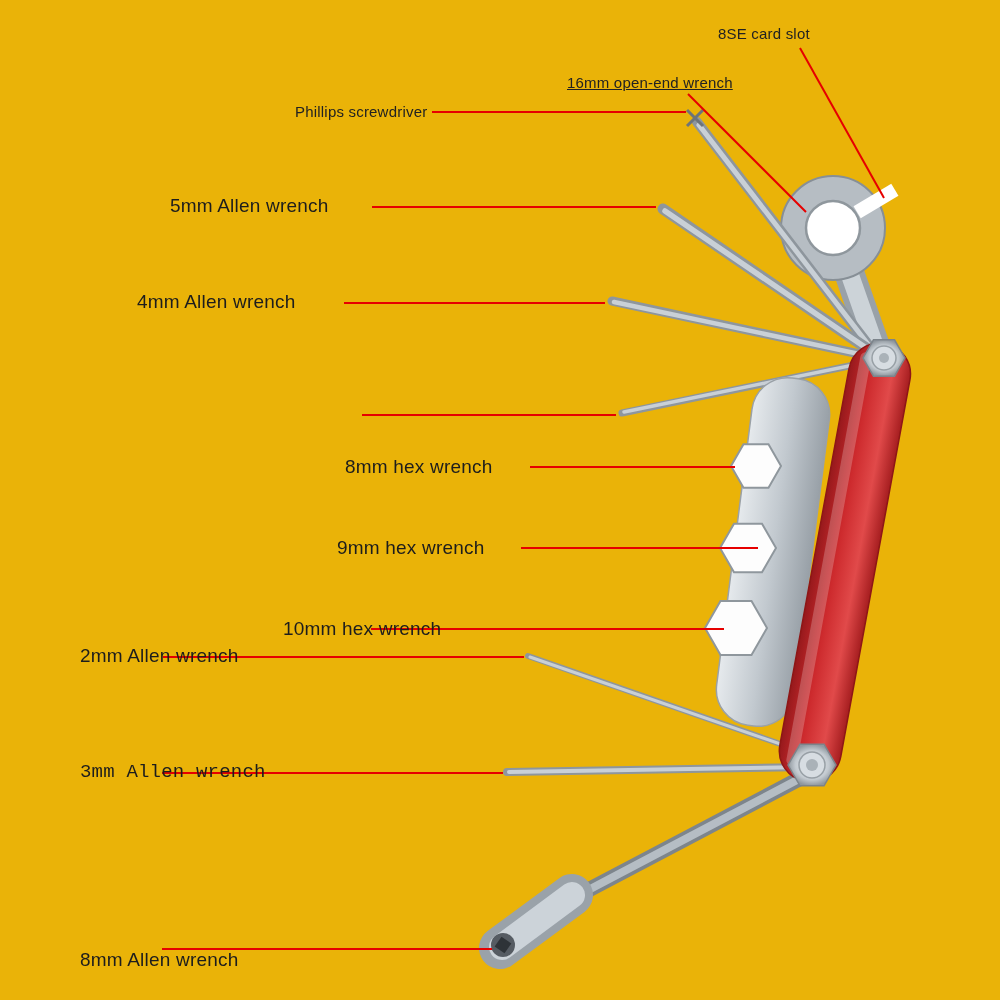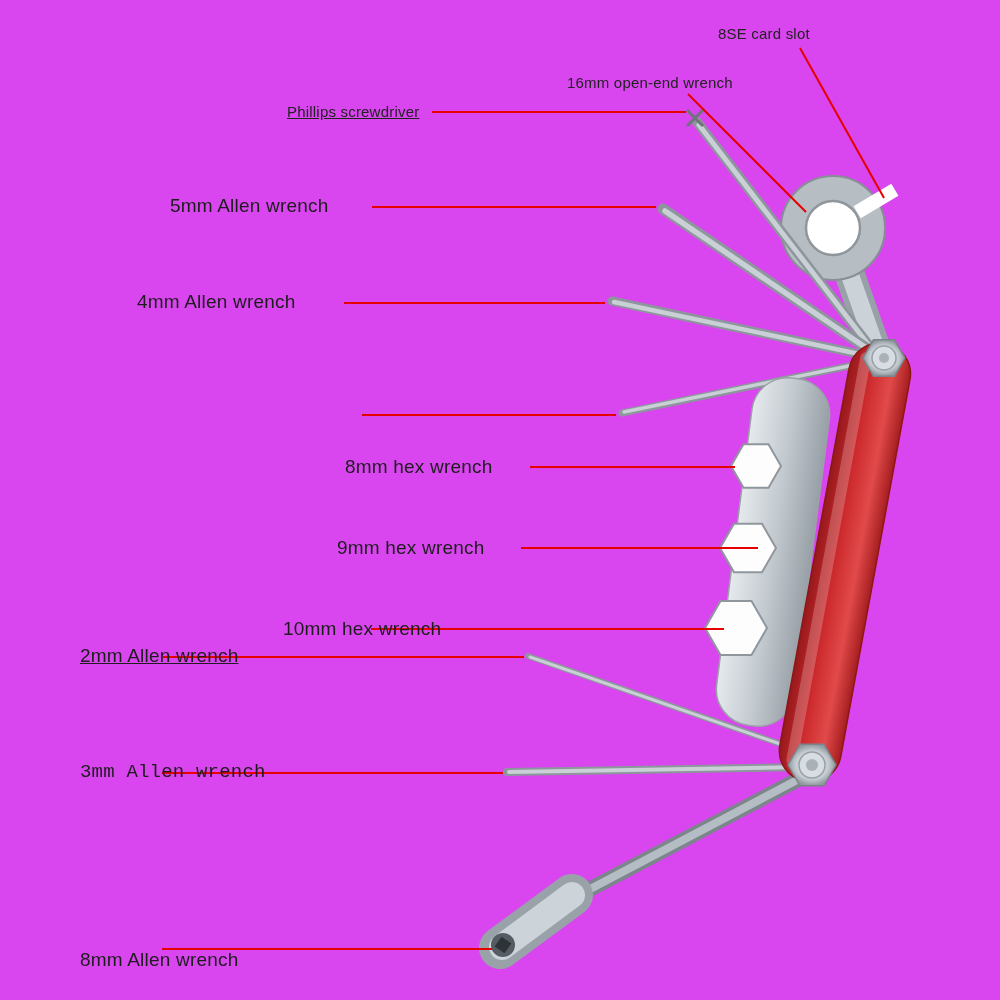--- a/index.html
+++ b/index.html
@@ -5,21 +5,21 @@
   html, body {
     margin: 0;
     padding: 0;
     background: #ffffff;
     font-family: "Liberation Sans", sans-serif;
   }
   .stage {
     position: relative;
     width: 1000px;
     height: 1000px;
-    background: #d946ef;
+    background: #eab308;
     overflow: hidden;
   }
   .stage svg {
     position: absolute;
     inset: 0;
   }
   .label {
     position: absolute;
     color: #1d1d1d;
     font-size: 19px;
@@ -134,34 +134,34 @@
       <line x1="521" y1="548" x2="758" y2="548"></line>
       <line x1="371" y1="629" x2="724" y2="629"></line>
       <line x1="163" y1="657" x2="524" y2="657"></line>
       <line x1="162" y1="773" x2="503" y2="773"></line>
       <line x1="162" y1="949" x2="492" y2="949"></line>
     </g>
   </svg>
 
   <div class="label small" style="left:718px; top:26px;">8SE card slot</div>
 
-  <div class="label small" style="left:567px; top:75px;">16mm open-end wrench</div>
+  <div class="label small" style="left:567px; top:75px;text-decoration:underline;">16mm open-end wrench</div>
 
-  <div class="label small" style="left:287px; top:104px;text-decoration:underline;">Phillips screwdriver</div>
+  <div class="label small" style="left:295px; top:104px;">Phillips screwdriver</div>
 
   <div class="label" style="left:170px; top:196px;">5mm Allen wrench</div>
 
   <div class="label" style="left:137px; top:292px;">4mm Allen wrench</div>
 
 
   <div class="label mid" style="left:345px; top:457px;">8mm hex wrench</div>
 
   <div class="label mid" style="left:337px; top:538px;">9mm hex wrench</div>
 
   <div class="label mid" style="left:283px; top:619px;">10mm hex wrench</div>
 
-  <div class="label" style="left:80px; top:646px;text-decoration:underline;">2mm Allen wrench</div>
+  <div class="label" style="left:80px; top:646px;">2mm Allen wrench</div>
 
   <div class="label" style="left:80px; top:762px;font-family:Liberation Mono, monospace;">3mm Allen wrench</div>
 
   <div class="label" style="left:80px; top:950px;">8mm Allen wrench</div>
 
 </div>
 
 </body></html>

